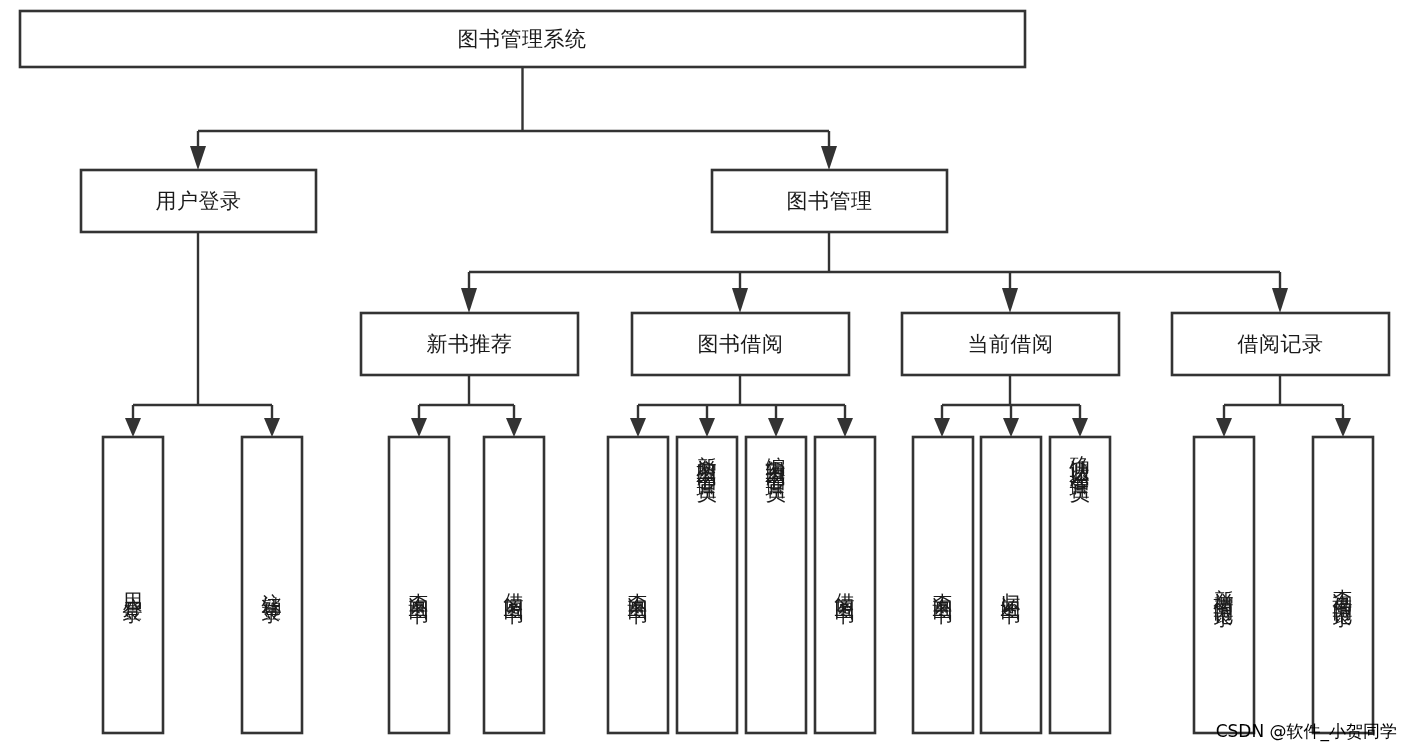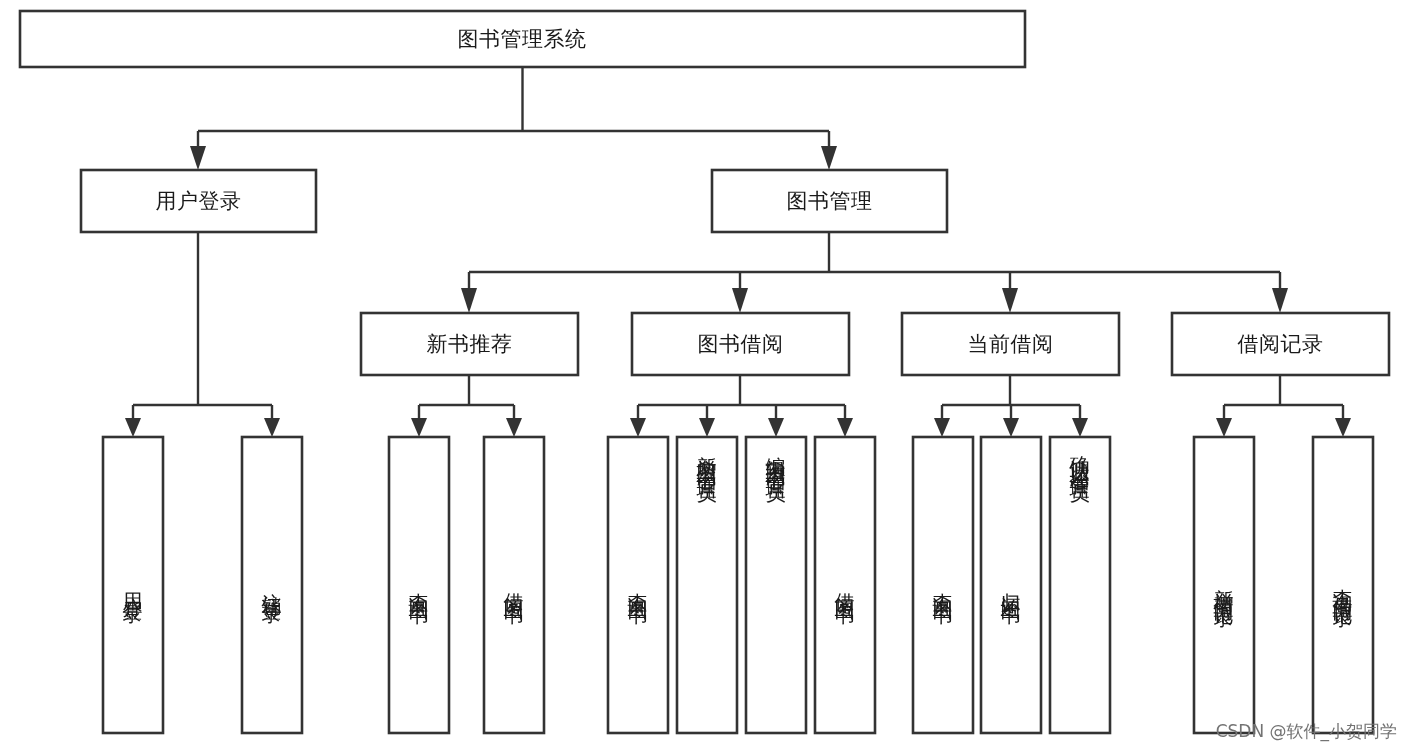--- a/index.html
+++ b/index.html
@@ -50,21 +50,21 @@
   .arrow-head {
     fill: #333333;
     stroke: none;
   }
   .watermark {
     position: absolute;
     right: 8px;
     bottom: 4px;
     font-family: "DejaVu Sans", "Liberation Sans", sans-serif;
     font-size: 17px;
-    color: #737373;
+    color: #000000;
     white-space: nowrap;
     user-select: none;
   }
 </style>
 </head>
 <body>
 
 <div id="diagram-root">
   <svg class="flow" viewBox="0 0 1405 747" xmlns="http://www.w3.org/2000/svg">
 

